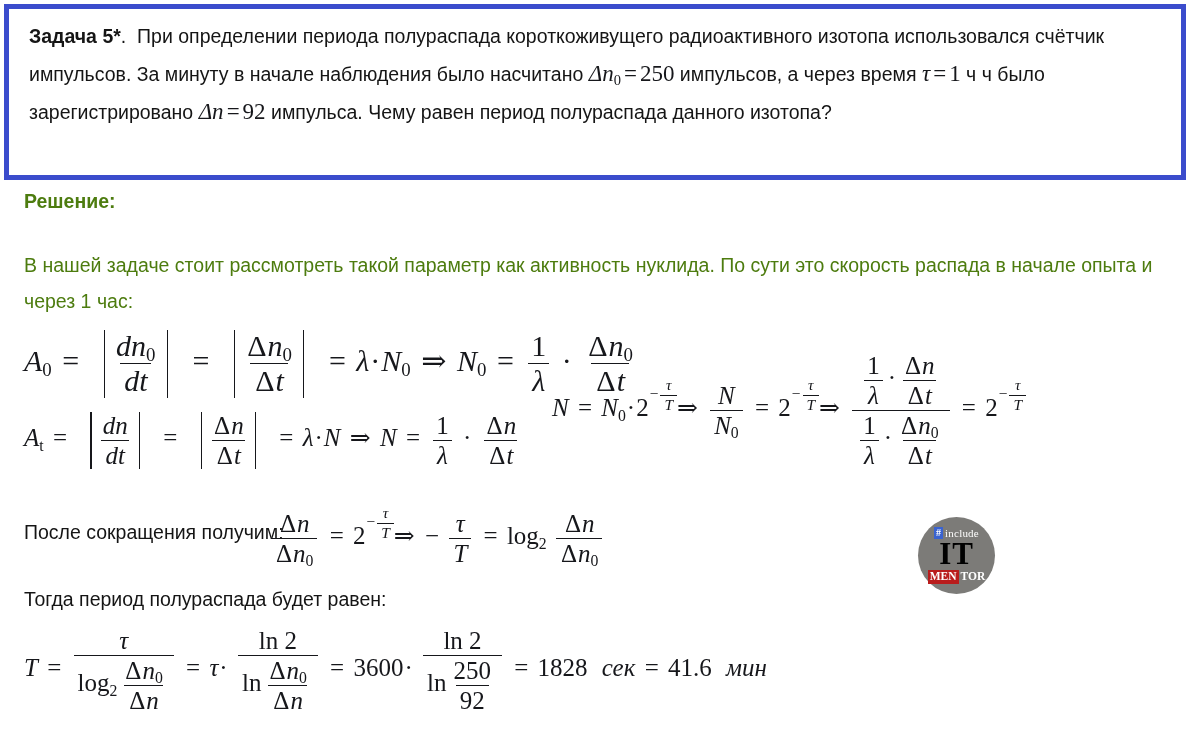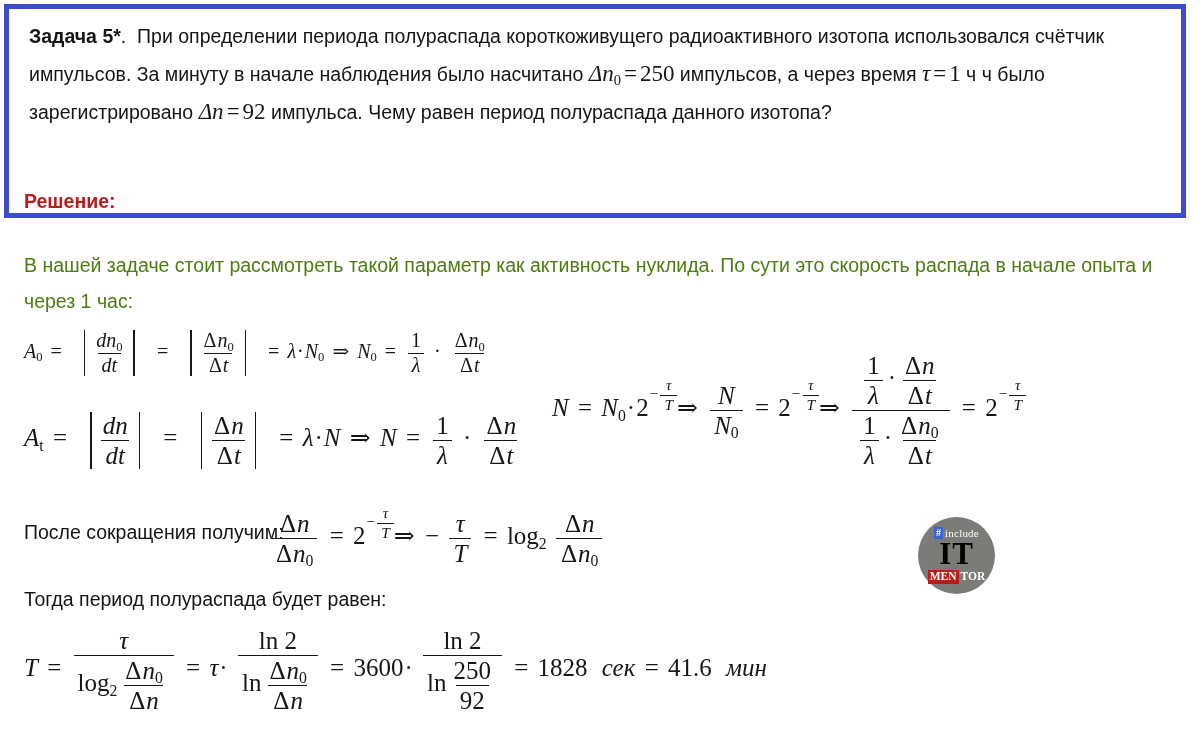--- a/index.html
+++ b/index.html
@@ -15,42 +15,42 @@
     position: relative;
     overflow: hidden;
   }
 
   
   .problem-box {
     position: absolute;
     left: 4px;
     top: 4px;
     width: 1182px;
-    height: 214px;
+    height: 176px;
     border: 5px solid #3b4ccc;
     background: #ffffff;
     box-sizing: border-box;
   }
   .problem-text {
     padding: 9px 16px 0 20px;
     font-size: 19.5px;
     line-height: 37px;
     text-align: left;
     color: #151515;
   }
   .problem-text b { font-weight: 700; }
 
   
   .solution-label {
     position: absolute;
     left: 24px;
     top: 190px;
     font-size: 19.5px;
     font-weight: 700;
-    color: #b91c1c;
+    color: #4d7c0f;
   }
 
   
   .para {
     position: absolute;
     left: 24px;
     top: 247px;
     width: 1155px;
     font-size: 19.5px;
     line-height: 36px;
@@ -115,21 +115,21 @@
     position: absolute;
     left: 100%;
     bottom: 0.55em;
     font-size: 62%;
     white-space: nowrap;
   }
   .pow > .exp .frac { margin: 0 1px; }
 
   
   .formula-block { position: absolute; white-space: nowrap; }
-  #formula-a0      { left: 24px;  top: 330px; font-size: 20px; }
+  #formula-a0      { left: 24px;  top: 330px; font-size: 30px; }
   #formula-at      { left: 24px;  top: 412px; font-size: 25px; }
   #formula-n-decay { left: 552px; top: 352px; font-size: 25px; }
   #formula-reduced { left: 268px; top: 510px; font-size: 25px; }
   #formula-final   { left: 24px;  top: 627px; font-size: 25px; }
 
   .inline-math { font-size: 23px; vertical-align: baseline; }
 
   
   .logo {
     position: absolute;

